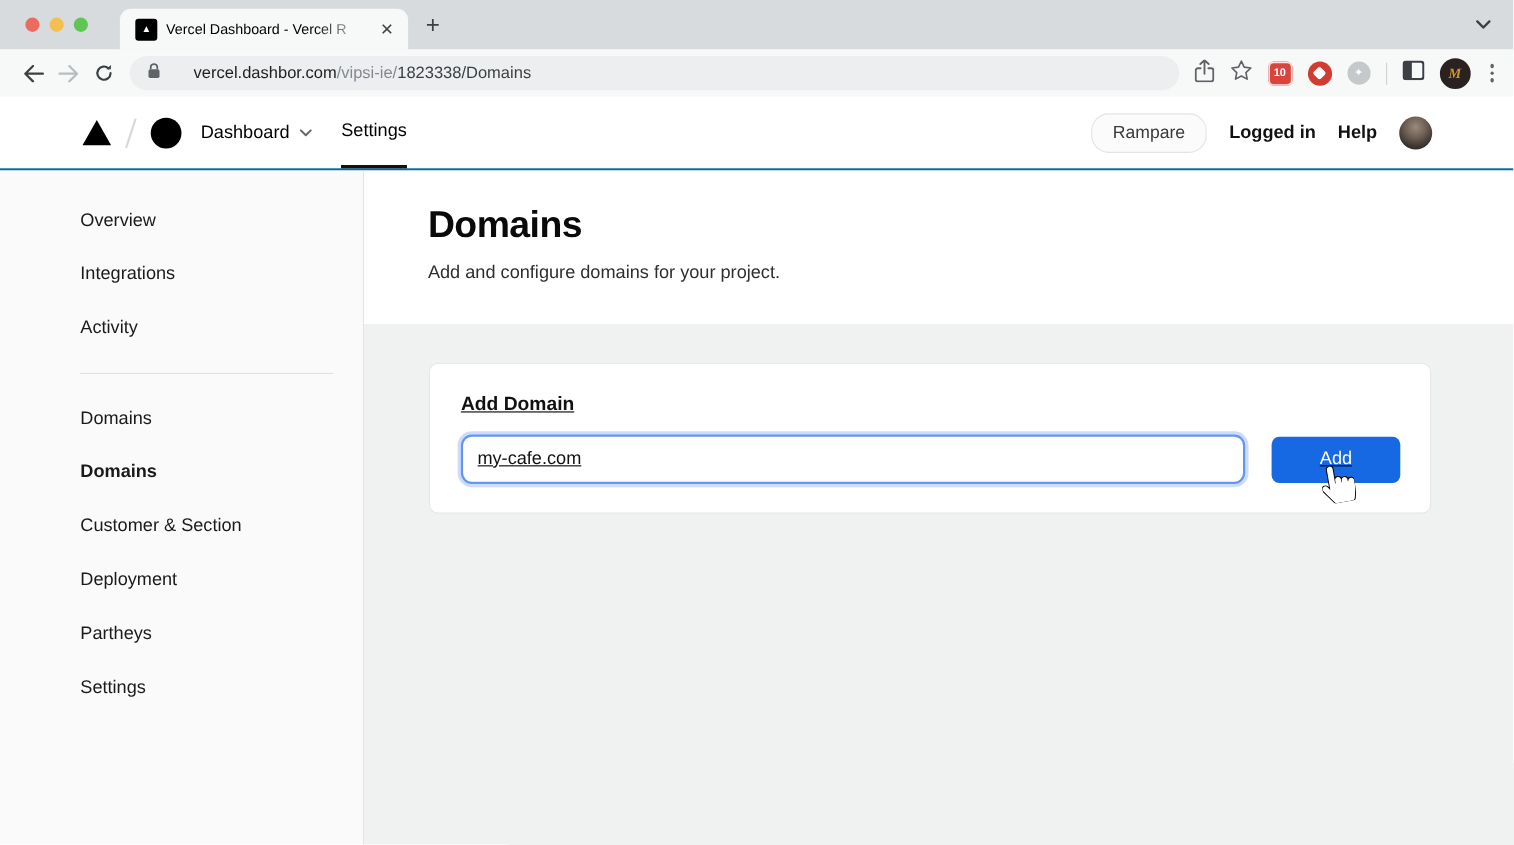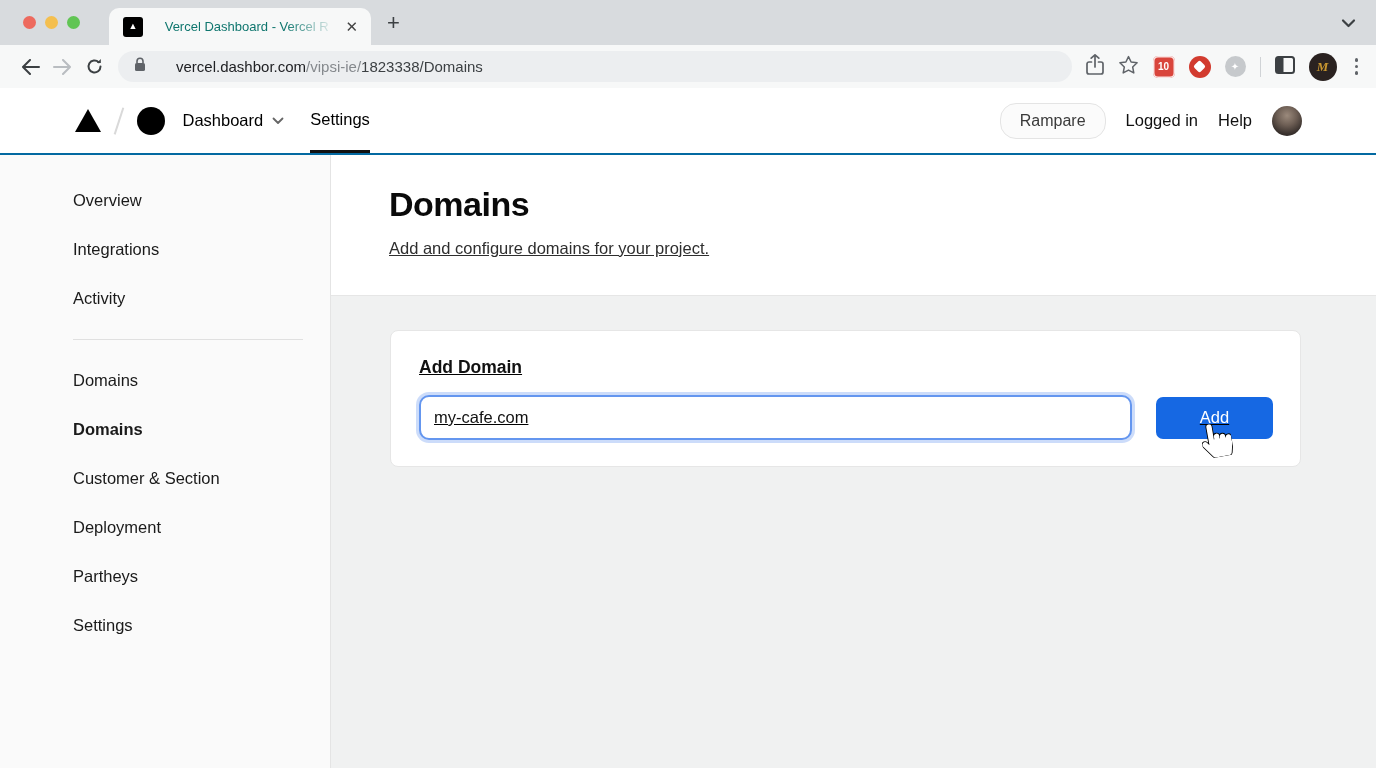--- a/index.html
+++ b/index.html
@@ -19,23 +19,23 @@
   .traffic-lights{display:flex;gap:9px;padding-left:23px;}
   .tl{width:13px;height:13px;border-radius:50%;}
   .tl.red{background:#ed6a5e;}
   .tl.yellow{background:#f4bf4f;}
   .tl.green{background:#61c554;}
   .tab{margin-left:29px;align-self:flex-end;width:262px;height:37px;background:var(--toolbar-bg);
        border-radius:10px 10px 0 0;display:flex;align-items:center;padding:0 10px 0 14px;}
   .favicon{width:20px;height:20px;background:#000;border-radius:3px;display:flex;align-items:center;
        justify-content:center;flex:0 0 auto;}
   .favicon span{color:#fff;font-size:9px;line-height:1;}
-  .tab-title{flex:1;margin-left:8px;font-size:13px;color:#0f766e;white-space:nowrap;overflow:hidden;
+  .tab-title{flex:1;margin-left:8px;font-size:13px;color:#000000;white-space:nowrap;overflow:hidden;
        -webkit-mask-image:linear-gradient(90deg,#000 70%,transparent 97%);
-       mask-image:linear-gradient(90deg,#000 70%,transparent 97%);text-align:center;}
+       mask-image:linear-gradient(90deg,#000 70%,transparent 97%);}
   .tab-close{font-size:15px;color:#444;flex:0 0 auto;padding:0 3px;cursor:default;}
   .new-tab{margin-left:16px;font-size:22px;color:#3c4043;line-height:1;}
   .tabbar-chevron{margin-left:auto;margin-right:20px;}
 
   
   .toolbar{height:43px;background:var(--toolbar-bg);display:flex;align-items:center;padding:0 14px;}
   .nav-btn{width:32px;display:flex;justify-content:center;align-items:center;font-size:19px;color:#3c4043;}
   .nav-btn.disabled{color:#b9bdc1;}
   .url-pill{flex:1;height:31px;margin:0 14px 0 8px;background:#eceef0;border-radius:16px;
        display:flex;align-items:center;padding:0 16px;min-width:0;gap:20px;}
@@ -63,35 +63,35 @@
   .sh-left{display:flex;align-items:center;}
   .vercel-triangle{width:0;height:0;border-left:13px solid transparent;border-right:13px solid transparent;
        border-bottom:23px solid #000;}
   .slash-sep{width:1.5px;height:28px;background:#d9d9d9;transform:rotate(18deg);margin:0 17px;}
   .project-dot{width:28px;height:28px;border-radius:50%;background:#000;}
   .nav-dashboard{margin-left:18px;font-size:16.5px;color:#000;display:flex;align-items:center;gap:9px;}
   .settings-tab{margin-left:26px;height:100%;display:flex;align-items:center;font-size:16.5px;color:#000;
        border-bottom:3px solid #111;}
   .sh-right{margin-left:auto;display:flex;align-items:center;gap:20px;}
   .team-btn{padding:8px 19px;font-size:16px;color:#3a3a3a;background:#fbfbfb;border:1px solid #e4e4e4;border-radius:16px;}
-  .nav-link{font-size:16.5px;color:#111;}
+  .nav-link{font-size:16.5px;color:#111;font-weight:bold;}
   .user-avatar{width:30px;height:30px;border-radius:50%;
        background:radial-gradient(circle at 50% 32%,#9b8a7c 0%,#6e5f55 38%,#3a322e 72%,#201c1a 100%);}
 
   
   .page-body{display:flex;height:613px;}
   .sidebar{width:331px;flex:0 0 auto;background:var(--sidebar-bg);border-right:1px solid #e4e4e4;padding-top:21px;}
   .side-item{height:49px;display:flex;align-items:center;padding-left:73px;font-size:16.5px;color:#1a1a1a;}
   .side-item.active{font-weight:bold;}
   .side-divider{height:1px;background:#e0e0e0;margin:16px 27px 16px 73px;}
 
   .main{flex:1;display:flex;flex-direction:column;min-width:0;}
   .main-header{background:#fff;height:141px;border-bottom:1px solid #e6e6e6;padding:30px 0 0 58px;}
   .page-title{font-size:34px;font-weight:bold;color:#0a0a0a;letter-spacing:-.5px;}
-  .page-subtitle{margin-top:15px;font-size:16.5px;color:#2e2e2e;text-decoration:underline;}
+  .page-subtitle{margin-top:15px;font-size:16.5px;color:#2e2e2e;}
   .main-content{flex:1;background:var(--content-bg);padding:34px 75px 0 59px;text-decoration:underline;}
   .card{background:#fff;border:1px solid #e6e6e6;border-radius:8px;max-width:911px;padding:26px 27px 26px 28px;}
   .card-title{font-size:17.5px;font-weight:bold;color:#111;}
   .add-row{margin-top:17px;display:flex;align-items:center;gap:24px;}
   .domain-input{flex:1;height:45px;border:2px solid var(--focus-border);border-radius:10px;
        box-shadow:0 0 0 3px rgba(100,150,239,.33);padding:0 13px;font-size:16.5px;color:#111;
        font-family:"Liberation Sans","DejaVu Sans",sans-serif;outline:none;background:#fff;caret-color:#000;}
   .add-btn{width:117px;height:42px;background:var(--accent-blue);color:#fff;font-size:16.5px;
        border:none;border-radius:7px;font-family:"Liberation Sans","DejaVu Sans",sans-serif;}
 

